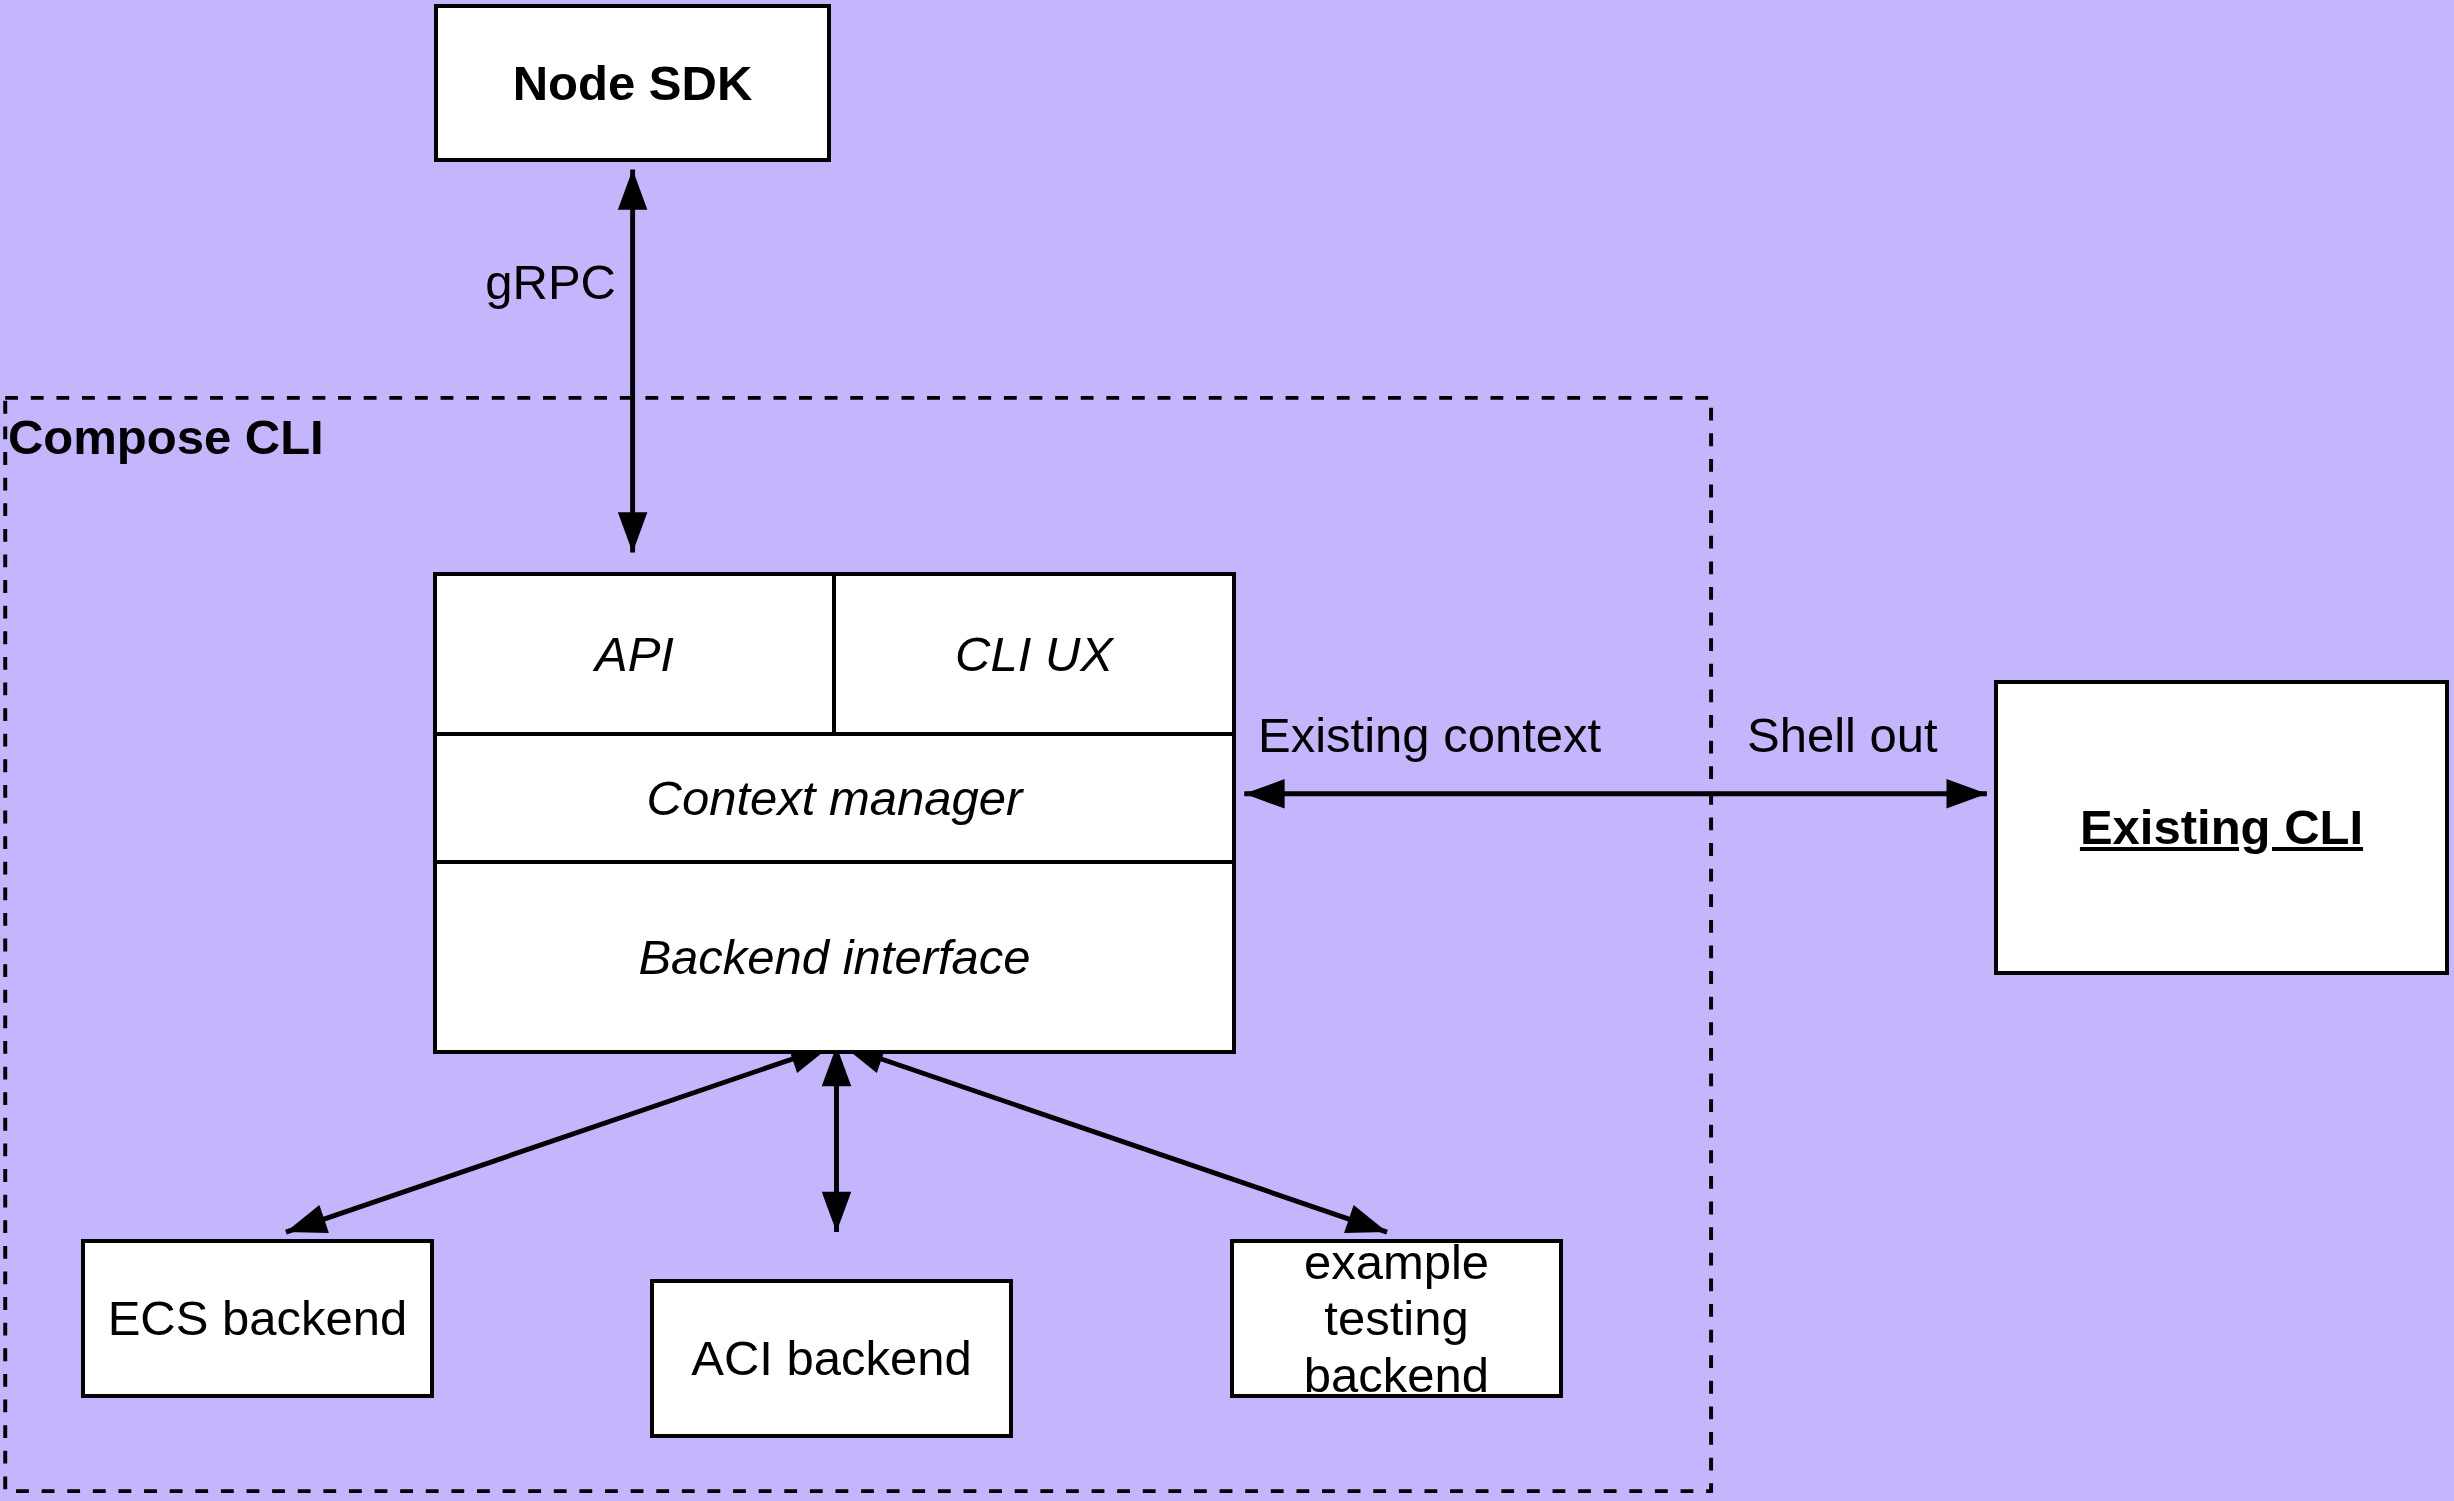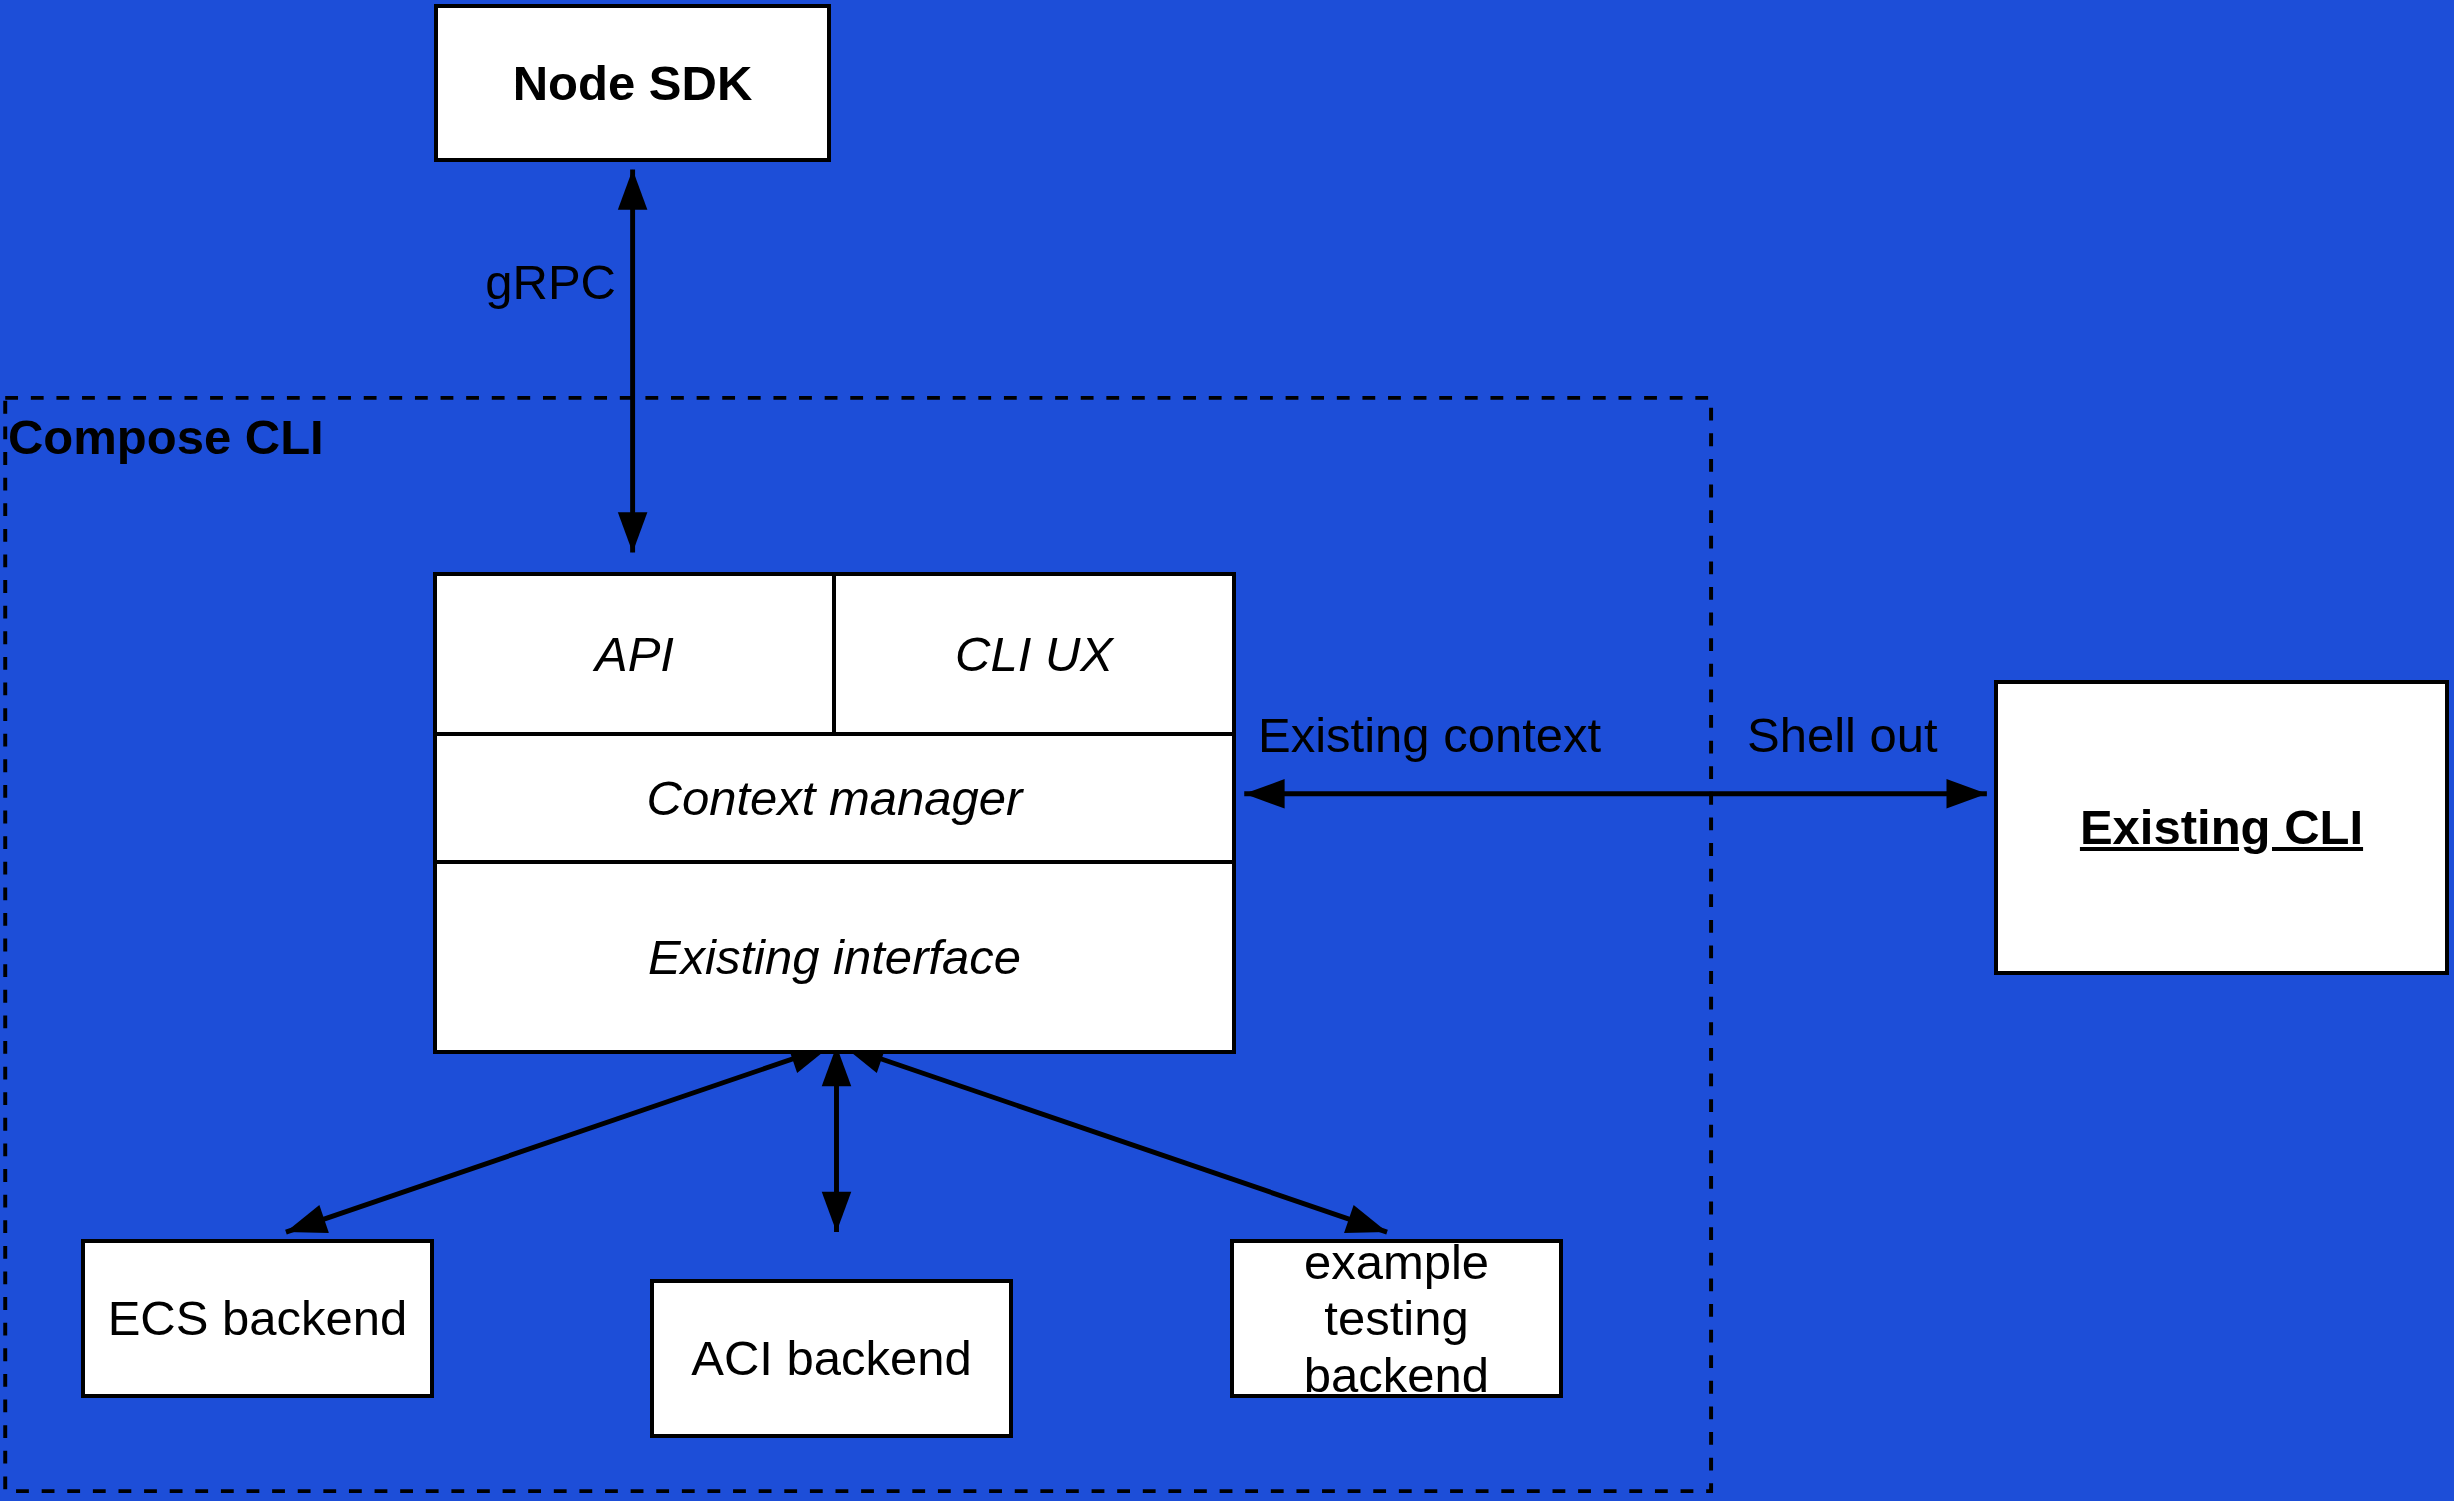--- a/index.html
+++ b/index.html
@@ -1,19 +1,19 @@
 <!DOCTYPE html>
 <html><head>
 <meta charset="utf-8">
 <style>
   html,body{margin:0;padding:0;background:#ffffff;}
   .canvas{
     position:relative;
     width:2455px;height:1501px;
-    background:#1d4ed8;
+    background:#c4b5fd;
     font-family:"Liberation Sans", sans-serif;
     color:#000000;
     overflow:hidden;
   }
   .box{
     position:absolute;
     box-sizing:border-box;
     border:4.9px solid #000000;
     background:#ffffff;
     display:flex;align-items:center;justify-content:center;
@@ -93,21 +93,21 @@
         <span>API</span>
       </div>
       <div class="cell-cliux">
         <span>CLI UX</span>
       </div>
     </div>
     <div class="stack-row-mid">
       <span>Context manager</span>
     </div>
     <div class="stack-row-bot">
-      <span>Existing interface</span>
+      <span>Backend interface</span>
     </div>
   </div>
 
   <div class="edge-label" style="left:1258px;top:711px;width:337px;text-align:center;">Existing context</div>
   <div class="edge-label" style="left:1747px;top:711px;width:188px;text-align:center;">Shell out</div>
 
   <div class="box bold" style="left:1994px;top:680px;width:455px;height:295px;text-decoration:underline;">
     <span>Existing CLI</span>
   </div>
 

